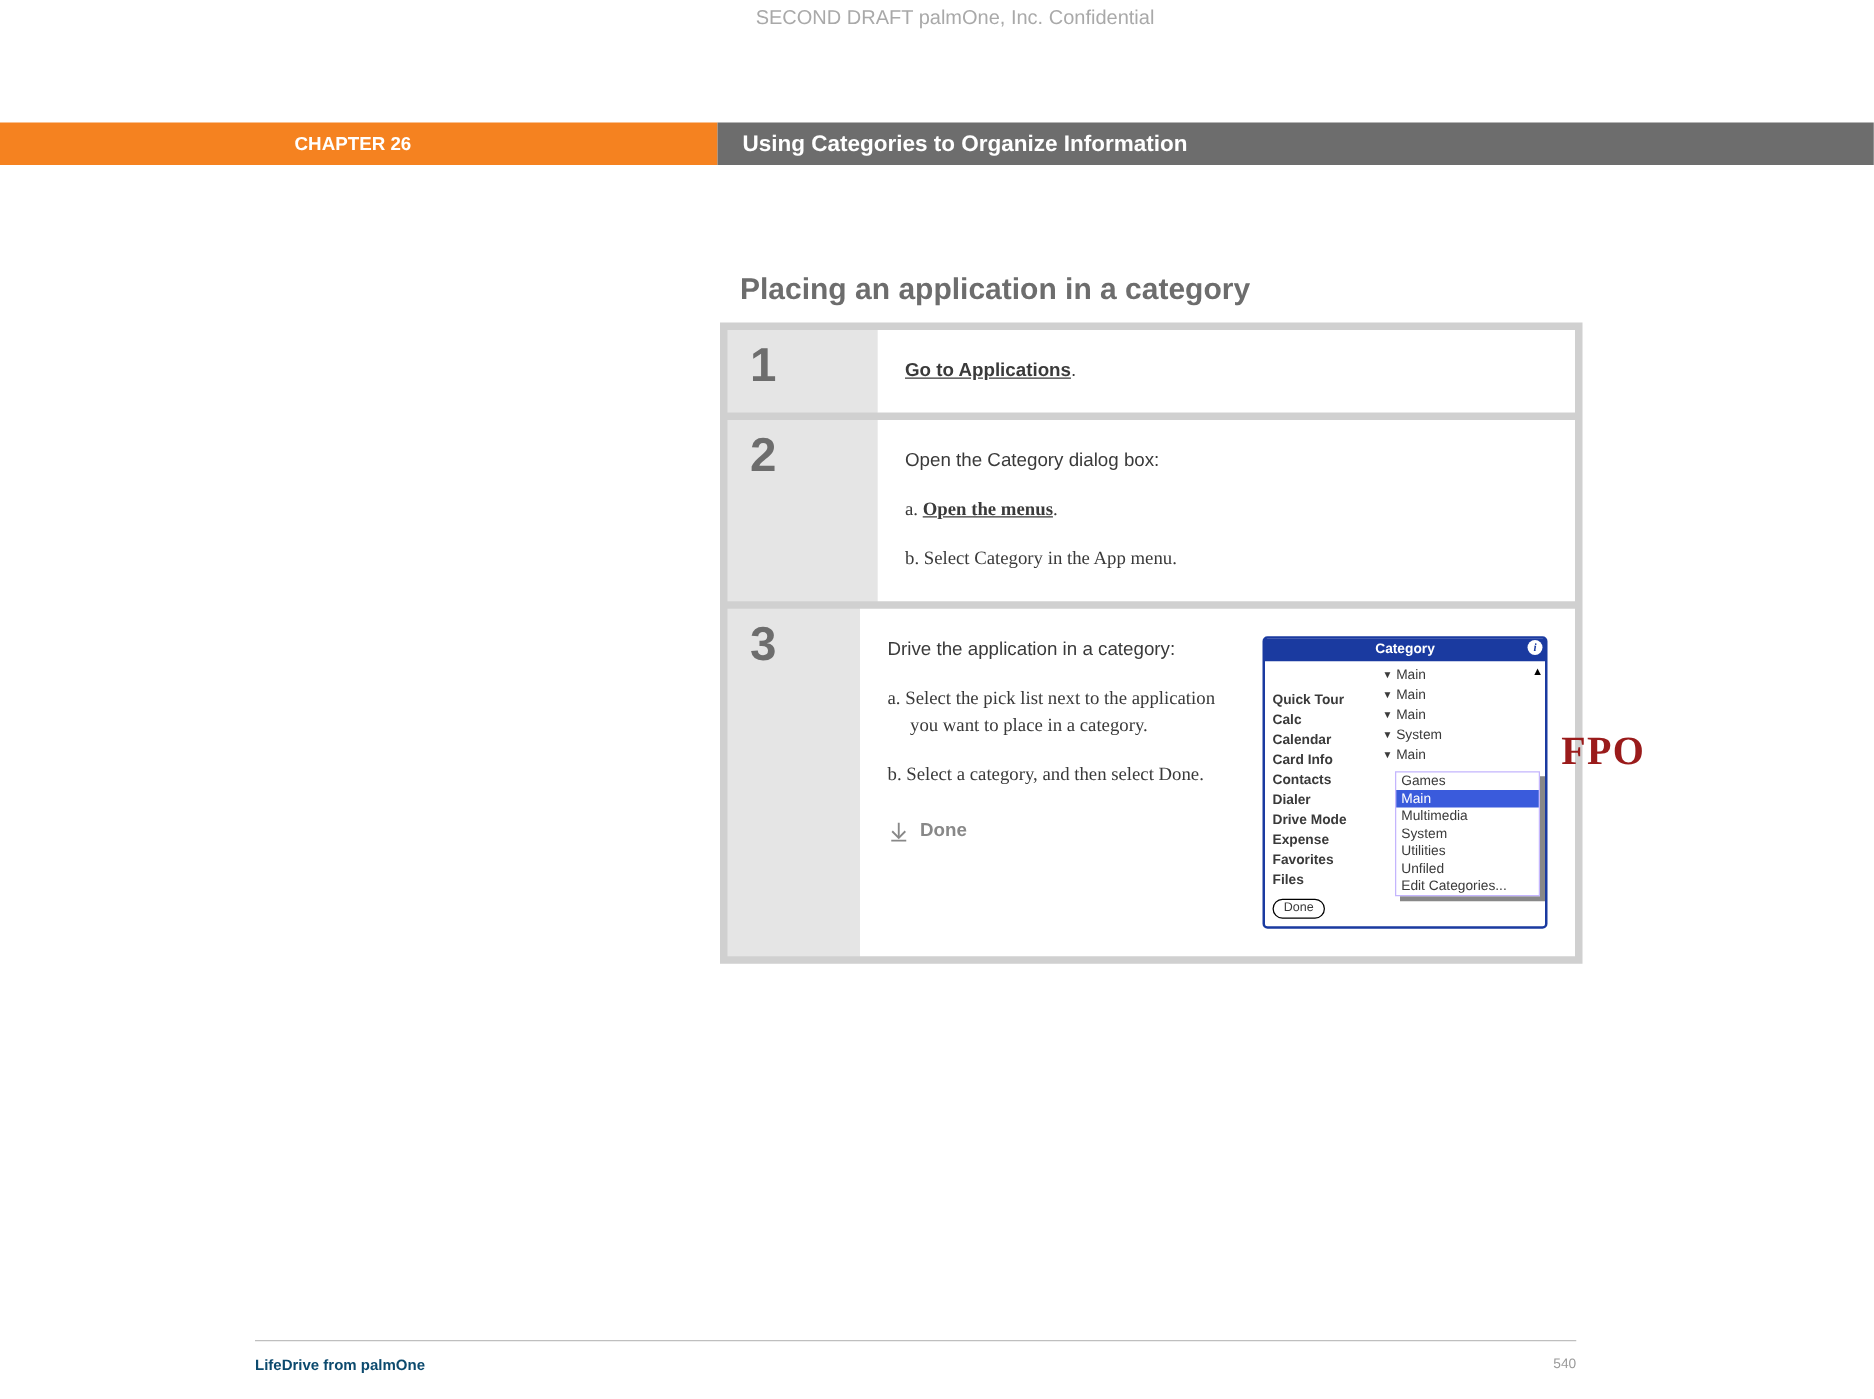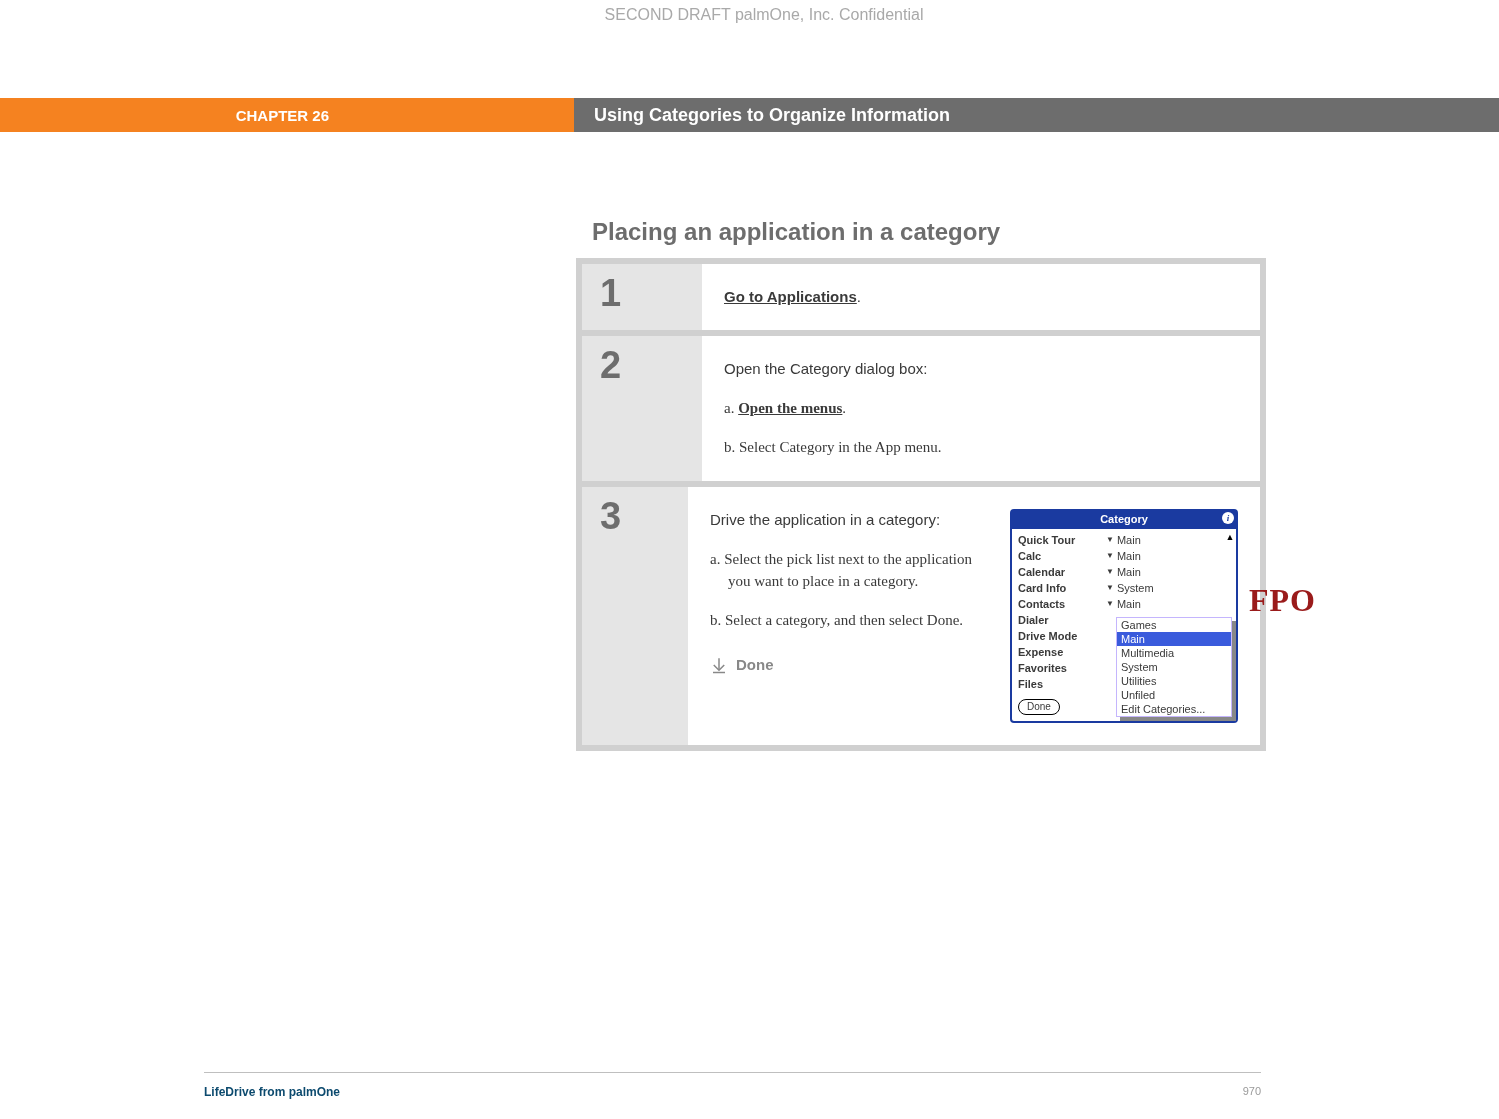--- a/index.html
+++ b/index.html
@@ -153,21 +153,21 @@
     font-weight: bold;
     font-style: italic;
     text-align: center;
     font-family: Georgia, serif;
   }
   .palm-body {
     display: flex;
     padding: 3px 2px 3px 6px;
     position: relative;
   }
-  .app-col { width: 88px; }
+  .app-col { width: 88px; margin-top: 20px; }
   .cat-col { flex: 1; }
   .app-row { font-weight: bold; font-size: 11px; line-height: 16px; }
   .cat-row { font-size: 11px; line-height: 16px; display: flex; align-items: center; gap: 3px; }
   .tri-icon { font-size: 8px; }
   .scroll-indicator {
     position: absolute;
     right: 2px;
     top: 4px;
     bottom: 4px;
     width: 8px;
@@ -341,13 +341,13 @@
           </div>
         </div>
       </div>
     </div>
   </div>
 
 </div>
 
 <div class="footer-rule"></div>
 <div class="footer-left">LifeDrive from palmOne</div>
-<div class="footer-right">970</div>
+<div class="footer-right">540</div>
 
 </body></html>

